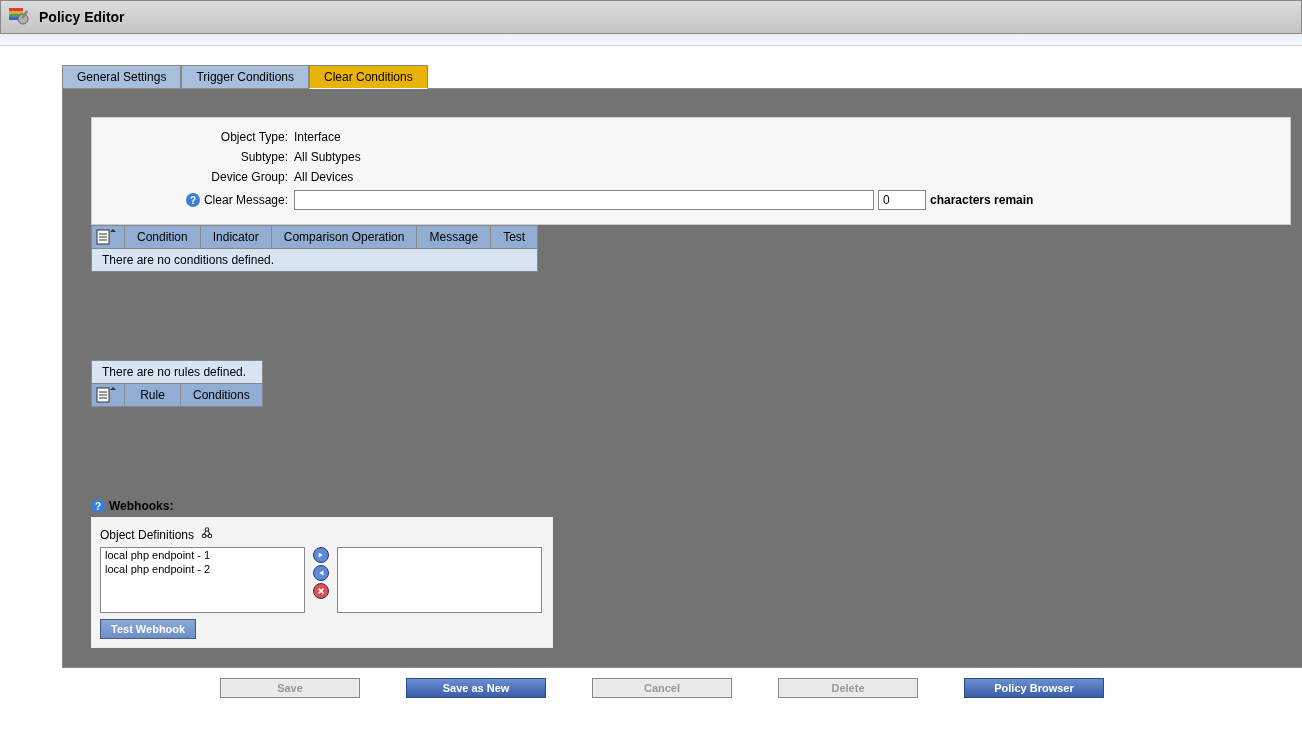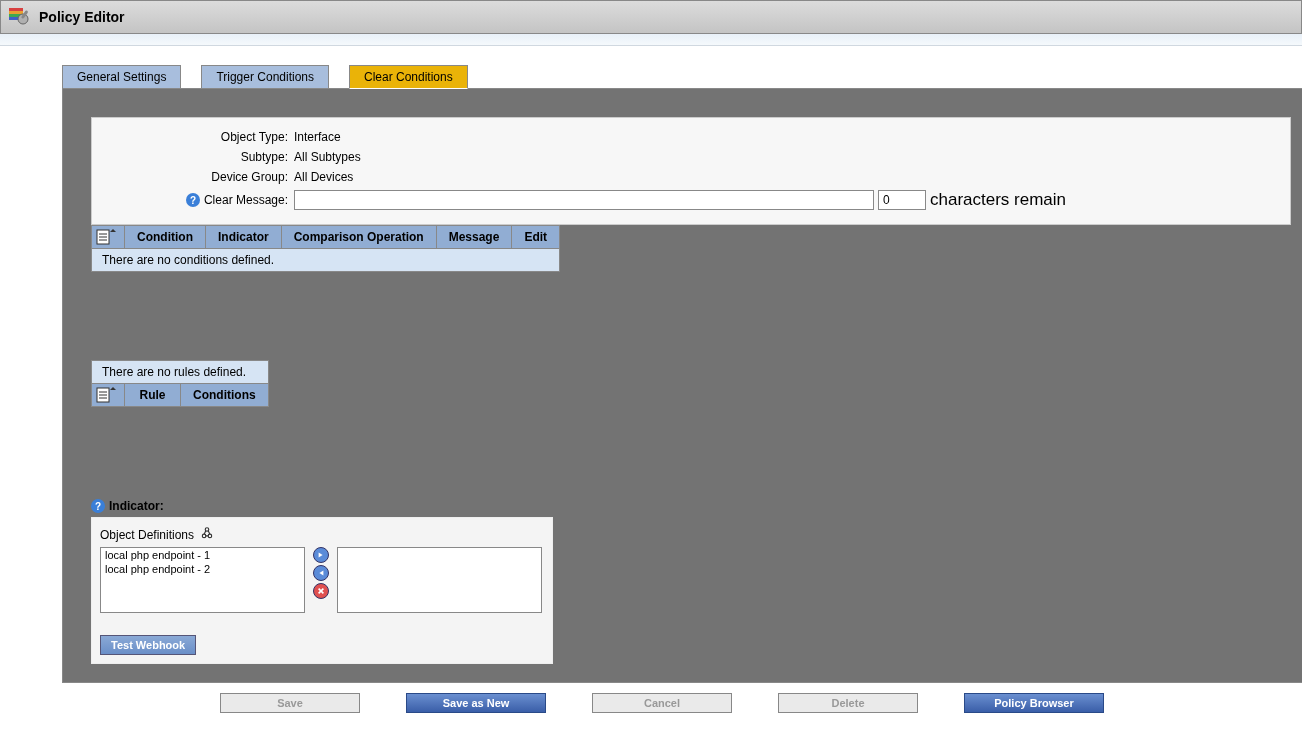--- a/index.html
+++ b/index.html
@@ -30,21 +30,20 @@
   height: 12px;
   background: linear-gradient(to bottom, #e8f0f8, #f5f9fc);
   border-bottom: 1px solid #d0d8e0;
 }
 .main-area {
   padding: 18px 8px 8px 62px;
   background: #fff;
 }
 .tabs {
   display: flex;
-  gap: 20px;
 }
 .tab {
   padding: 4px 14px;
   border: 1px solid #888;
   border-bottom: none;
   background: #a8bedd;
   font-size: 12px;
   margin-right: 0;
   cursor: pointer;
   position: relative;
@@ -106,38 +105,39 @@
 }
 .char-count-input {
   width: 48px;
   height: 20px;
   border: 1px solid #888;
   margin-left: 4px;
   padding: 0 4px;
   font-size: 12px;
 }
 .char-remain {
-  font-size: 17px;
+  font-size: 12px;
   margin-left: 4px;
+  font-weight: bold;
 }
 .section-label {
   font-weight: bold;
   font-size: 12px;
   margin-top: 10px;
   margin-bottom: 2px;
 }
 .grid-table {
   border: 1px solid #888;
   border-collapse: collapse;
 }
 .grid-table th {
   background: #91add3;
   border: 1px solid #888;
   padding: 4px 12px;
-  font-weight: bold;
+  font-weight: normal;
   font-size: 12px;
   text-align: center;
 }
 .grid-table th.icon-cell {
   padding: 2px 4px;
   width: 32px;
 }
 .grid-table td.empty-row {
   background: #d6e4f4;
   padding: 4px 10px;
@@ -195,21 +195,21 @@
   align-items: center;
   justify-content: center;
   font-size: 10px;
   color: #fff;
   cursor: pointer;
   border: 1px solid #336;
 }
 .circle-btn.blue { background: #5a8bd8; }
 .circle-btn.red { background: #e05050; }
 .test-webhook-btn {
-  margin-top: 22px;
+  margin-top: 6px;
   background: linear-gradient(to bottom,#8aa9d6,#6a8fc8);
   color: #fff;
   border: 1px solid #557;
   padding: 3px 10px;
   font-size: 11px;
   font-weight: bold;
   cursor: pointer;
 }
 .bottom-buttons {
   display: flex;
@@ -302,21 +302,21 @@
             <line x1="3" y1="6" x2="11" y2="6" stroke="#333"></line>
             <line x1="3" y1="9" x2="11" y2="9" stroke="#333"></line>
             <line x1="3" y1="12" x2="11" y2="12" stroke="#333"></line>
             <path d="M 14 4 L 20 4 L 17 1 Z" fill="#333"></path>
           </svg>
         </th>
         <th>Condition</th>
         <th>Indicator</th>
         <th>Comparison Operation</th>
         <th>Message</th>
-        <th>Edit</th>
+        <th>Test</th>
       </tr>
       <tr>
         <td class="empty-row" colspan="6">There are no conditions defined.</td>
       </tr>
     </tbody>
       </table>
 
     <div class="rules-spacer"></div>
 
     <table class="grid-table">
@@ -337,21 +337,21 @@
         <th style="min-width:56px">Rule</th>
         <th style="min-width:76px">Conditions</th>
       </tr>
     </tbody>
       </table>
 
     <div class="webhooks-spacer"></div>
 
     <div style="display:flex;align-items:center;margin-bottom:4px;">
       <span class="help-circle">?</span>
-      <span class="section-label" style="margin:0">Indicator:</span>
+      <span class="section-label" style="margin:0">Webhooks:</span>
     </div>
     <div class="webhooks-box">
       <div class="webhooks-defs-row">
         <span>Object Definitions</span>
         <span class="webhook-mini-icon">
           <svg width="14" height="14" viewBox="0 0 24 24">
               <circle cx="7" cy="17" r="3" fill="none" stroke="#333" stroke-width="2"></circle>
               <circle cx="17" cy="17" r="3" fill="none" stroke="#333" stroke-width="2"></circle>
               <circle cx="12" cy="6" r="3" fill="none" stroke="#333" stroke-width="2"></circle>
               <path d="M10 8 L7 14 M14 8 L17 14 M9 17 L15 17" stroke="#333" stroke-width="2" fill="none"></path>

